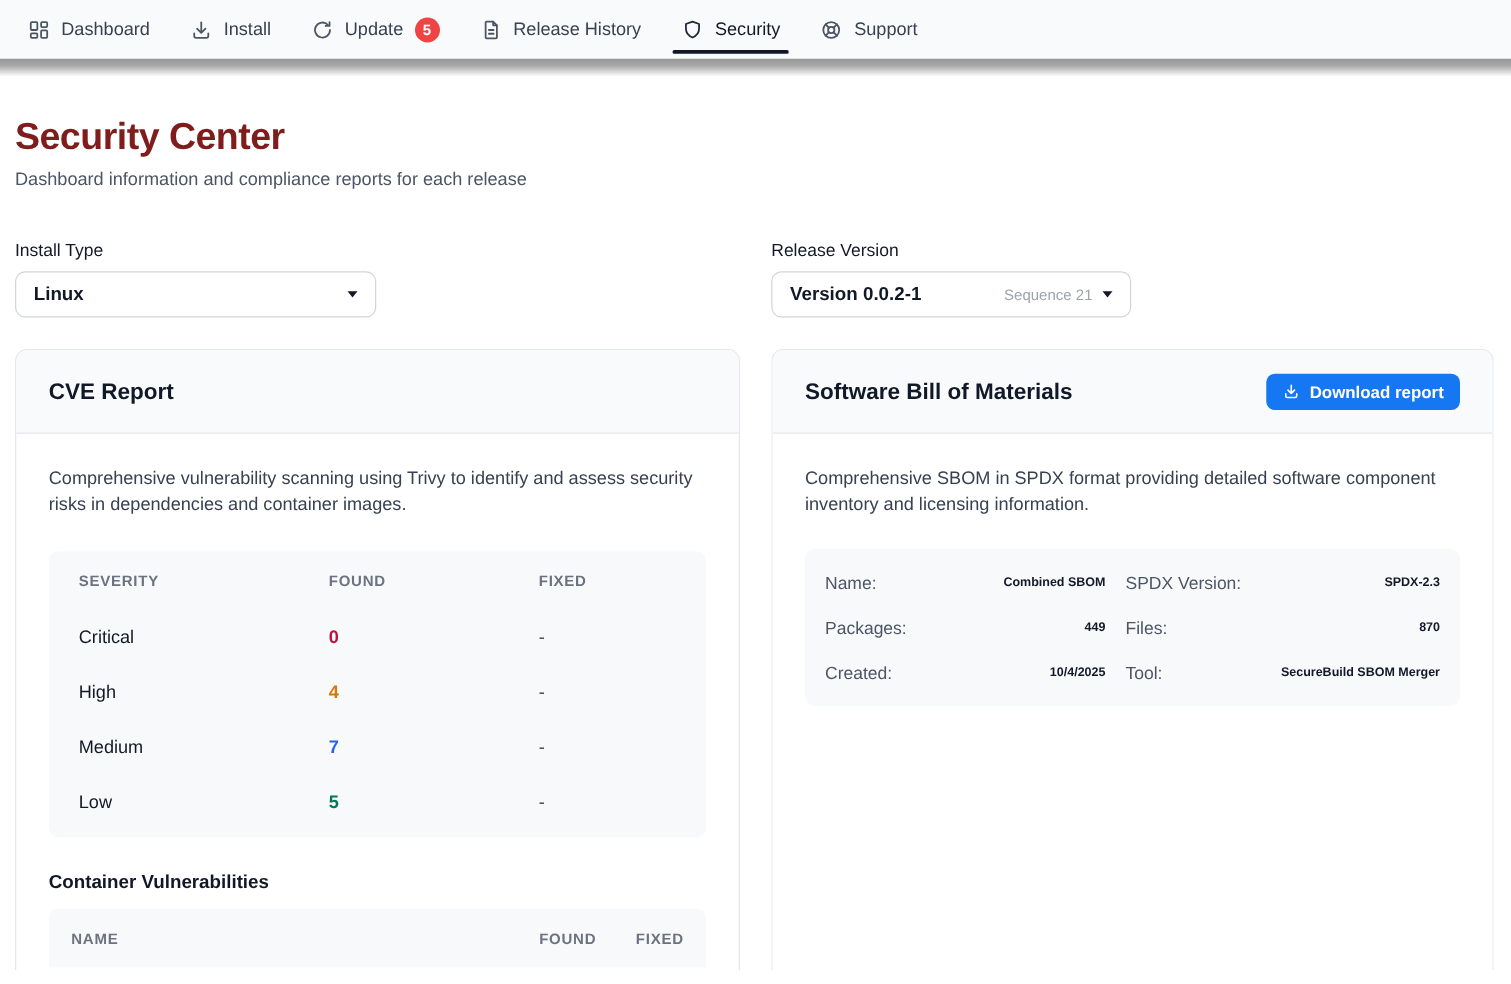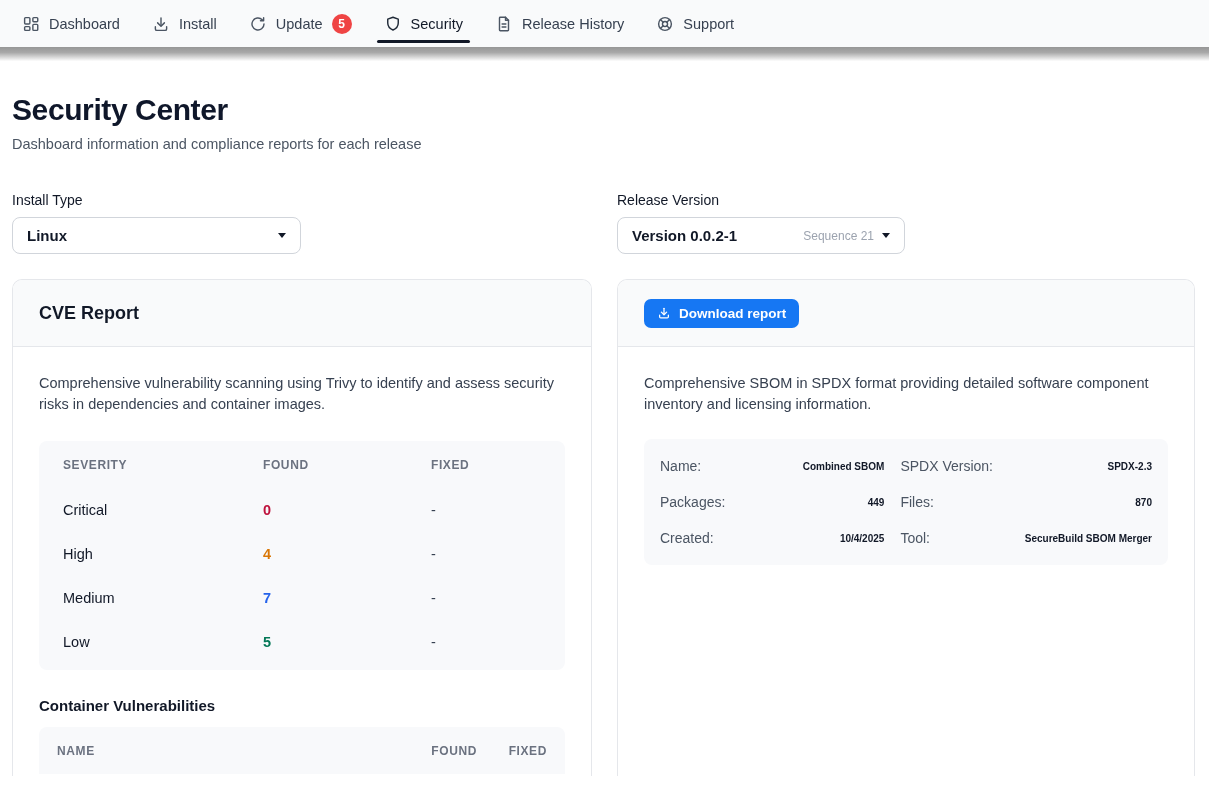--- a/index.html
+++ b/index.html
@@ -14,21 +14,21 @@
   .nav-item.active { color:#111827; font-weight:500; }
   .nav-item.active .nicon { color:#1f2937; }
   .nav-item.active::after { content:""; position:absolute; left:9px; right:9px; bottom:4px;
               height:3px; background:#111827; border-radius:2px; }
   .nav-badge { display:flex; align-items:center; justify-content:center; min-width:20px; height:20px;
               border-radius:10px; color:#fff; font-size:12px; font-weight:700; padding:0 5px; }
   .nav-shadow { height:14px; background:linear-gradient(to bottom,#969696 0%,#a9a9a9 40%,#dedede 78%,#fdfdfd 100%); }
 
   
   main { padding:0 14px 0 12px; }
-  .page-title { margin-top:32px; font-size:30px; font-weight:700; letter-spacing:-0.4px; color:#0f172a; }
+  .page-title { margin-top:32px; font-size:30px; font-weight:700; letter-spacing:-0.4px; color:#7f1d1d; }
   .page-subtitle { margin-top:9px; font-size:14.5px; color:#4b5563; }
 
   
   .filters { display:grid; grid-template-columns:580px 578px; column-gap:25px; margin-top:40px; }
   .filter-label { font-size:14px; font-weight:500; color:#111827; }
   .select { margin-top:9px; height:37px; background:#fff; border:1px solid #d1d5db; border-radius:8px;
             display:flex; align-items:center; padding:0 14px; cursor:pointer; }
   .select-value { font-size:15px; font-weight:700; color:#111827; }
   .select .spacer { flex:1; }
   .select-meta { font-size:12px; color:#9ca3af; margin-right:8px; }
@@ -101,38 +101,38 @@
   <div class="nav-item">
     <span class="nicon">
       <svg width="18" height="18" viewBox="0 0 24 24" fill="none" stroke="currentColor" stroke-width="1.9" stroke-linecap="round" stroke-linejoin="round">
           <path d="M20 12a8 8 0 1 1-2.3-5.6"></path>
           <path d="M19.5 3.5v4.2h-4.2"></path>
         </svg>
     </span>
     <span>Update</span>
     <span class="nav-badge" style="background-color: rgb(239, 68, 68);">5</span>
   </div>
-  <div class="nav-item active">
-    <span class="nicon">
-      <svg width="18" height="18" viewBox="0 0 24 24" fill="none" stroke="currentColor" stroke-width="1.9" stroke-linecap="round" stroke-linejoin="round">
-          <path d="M12 3l7 2.6v5.1c0 4.6-3 7.6-7 9.3-4-1.7-7-4.7-7-9.3V5.6L12 3z"></path>
-        </svg>
-    </span>
-    <span>Security</span>
-  </div>
   <div class="nav-item">
     <span class="nicon">
       <svg width="18" height="18" viewBox="0 0 24 24" fill="none" stroke="currentColor" stroke-width="1.9" stroke-linecap="round" stroke-linejoin="round">
           <path d="M7 3h7l4 4v13a1 1 0 0 1-1 1H7a1 1 0 0 1-1-1V4a1 1 0 0 1 1-1z"></path>
           <path d="M14 3v4h4"></path>
           <path d="M9.5 12h5"></path>
           <path d="M9.5 16h5"></path>
         </svg>
     </span>
     <span>Release History</span>
+  </div>
+  <div class="nav-item active">
+    <span class="nicon">
+      <svg width="18" height="18" viewBox="0 0 24 24" fill="none" stroke="currentColor" stroke-width="1.9" stroke-linecap="round" stroke-linejoin="round">
+          <path d="M12 3l7 2.6v5.1c0 4.6-3 7.6-7 9.3-4-1.7-7-4.7-7-9.3V5.6L12 3z"></path>
+        </svg>
+    </span>
+    <span>Security</span>
   </div>
   <div class="nav-item">
     <span class="nicon">
       <svg width="18" height="18" viewBox="0 0 24 24" fill="none" stroke="currentColor" stroke-width="1.9" stroke-linecap="round" stroke-linejoin="round">
           <circle cx="12" cy="12" r="8.5"></circle>
           <circle cx="12" cy="12" r="3.4"></circle>
           <path d="M5.9 5.9l3.7 3.7"></path>
           <path d="M14.4 14.4l3.7 3.7"></path>
           <path d="M18.1 5.9l-3.7 3.7"></path>
           <path d="M9.6 14.4l-3.7 3.7"></path>
@@ -208,20 +208,21 @@
         <div class="cont-head">
           <span class="th">NAME</span>
           <span class="th num">FOUND</span>
           <span class="th num">FIXED</span>
         </div>
       </div>
     </section>
 
     <section class="card">
       <div class="card-header">
+        <h2 class="card-title">Software Bill of Materials</h2>
         <button class="btn-primary" style="background-color: rgb(22, 119, 243);">
           <span class="nicon" style="color:#fff;display:flex;">
             <svg width="14" height="14" viewBox="0 0 24 24" fill="none" stroke="currentColor" stroke-width="2.2" stroke-linecap="round" stroke-linejoin="round">
                 <path d="M12 4v10"></path>
                 <path d="M7.5 10.5L12 15l4.5-4.5"></path>
                 <path d="M4.5 15.5v3a2 2 0 0 0 2 2h11a2 2 0 0 0 2-2v-3"></path>
               </svg>
           </span>
           <span>Download report</span>
         </button>

